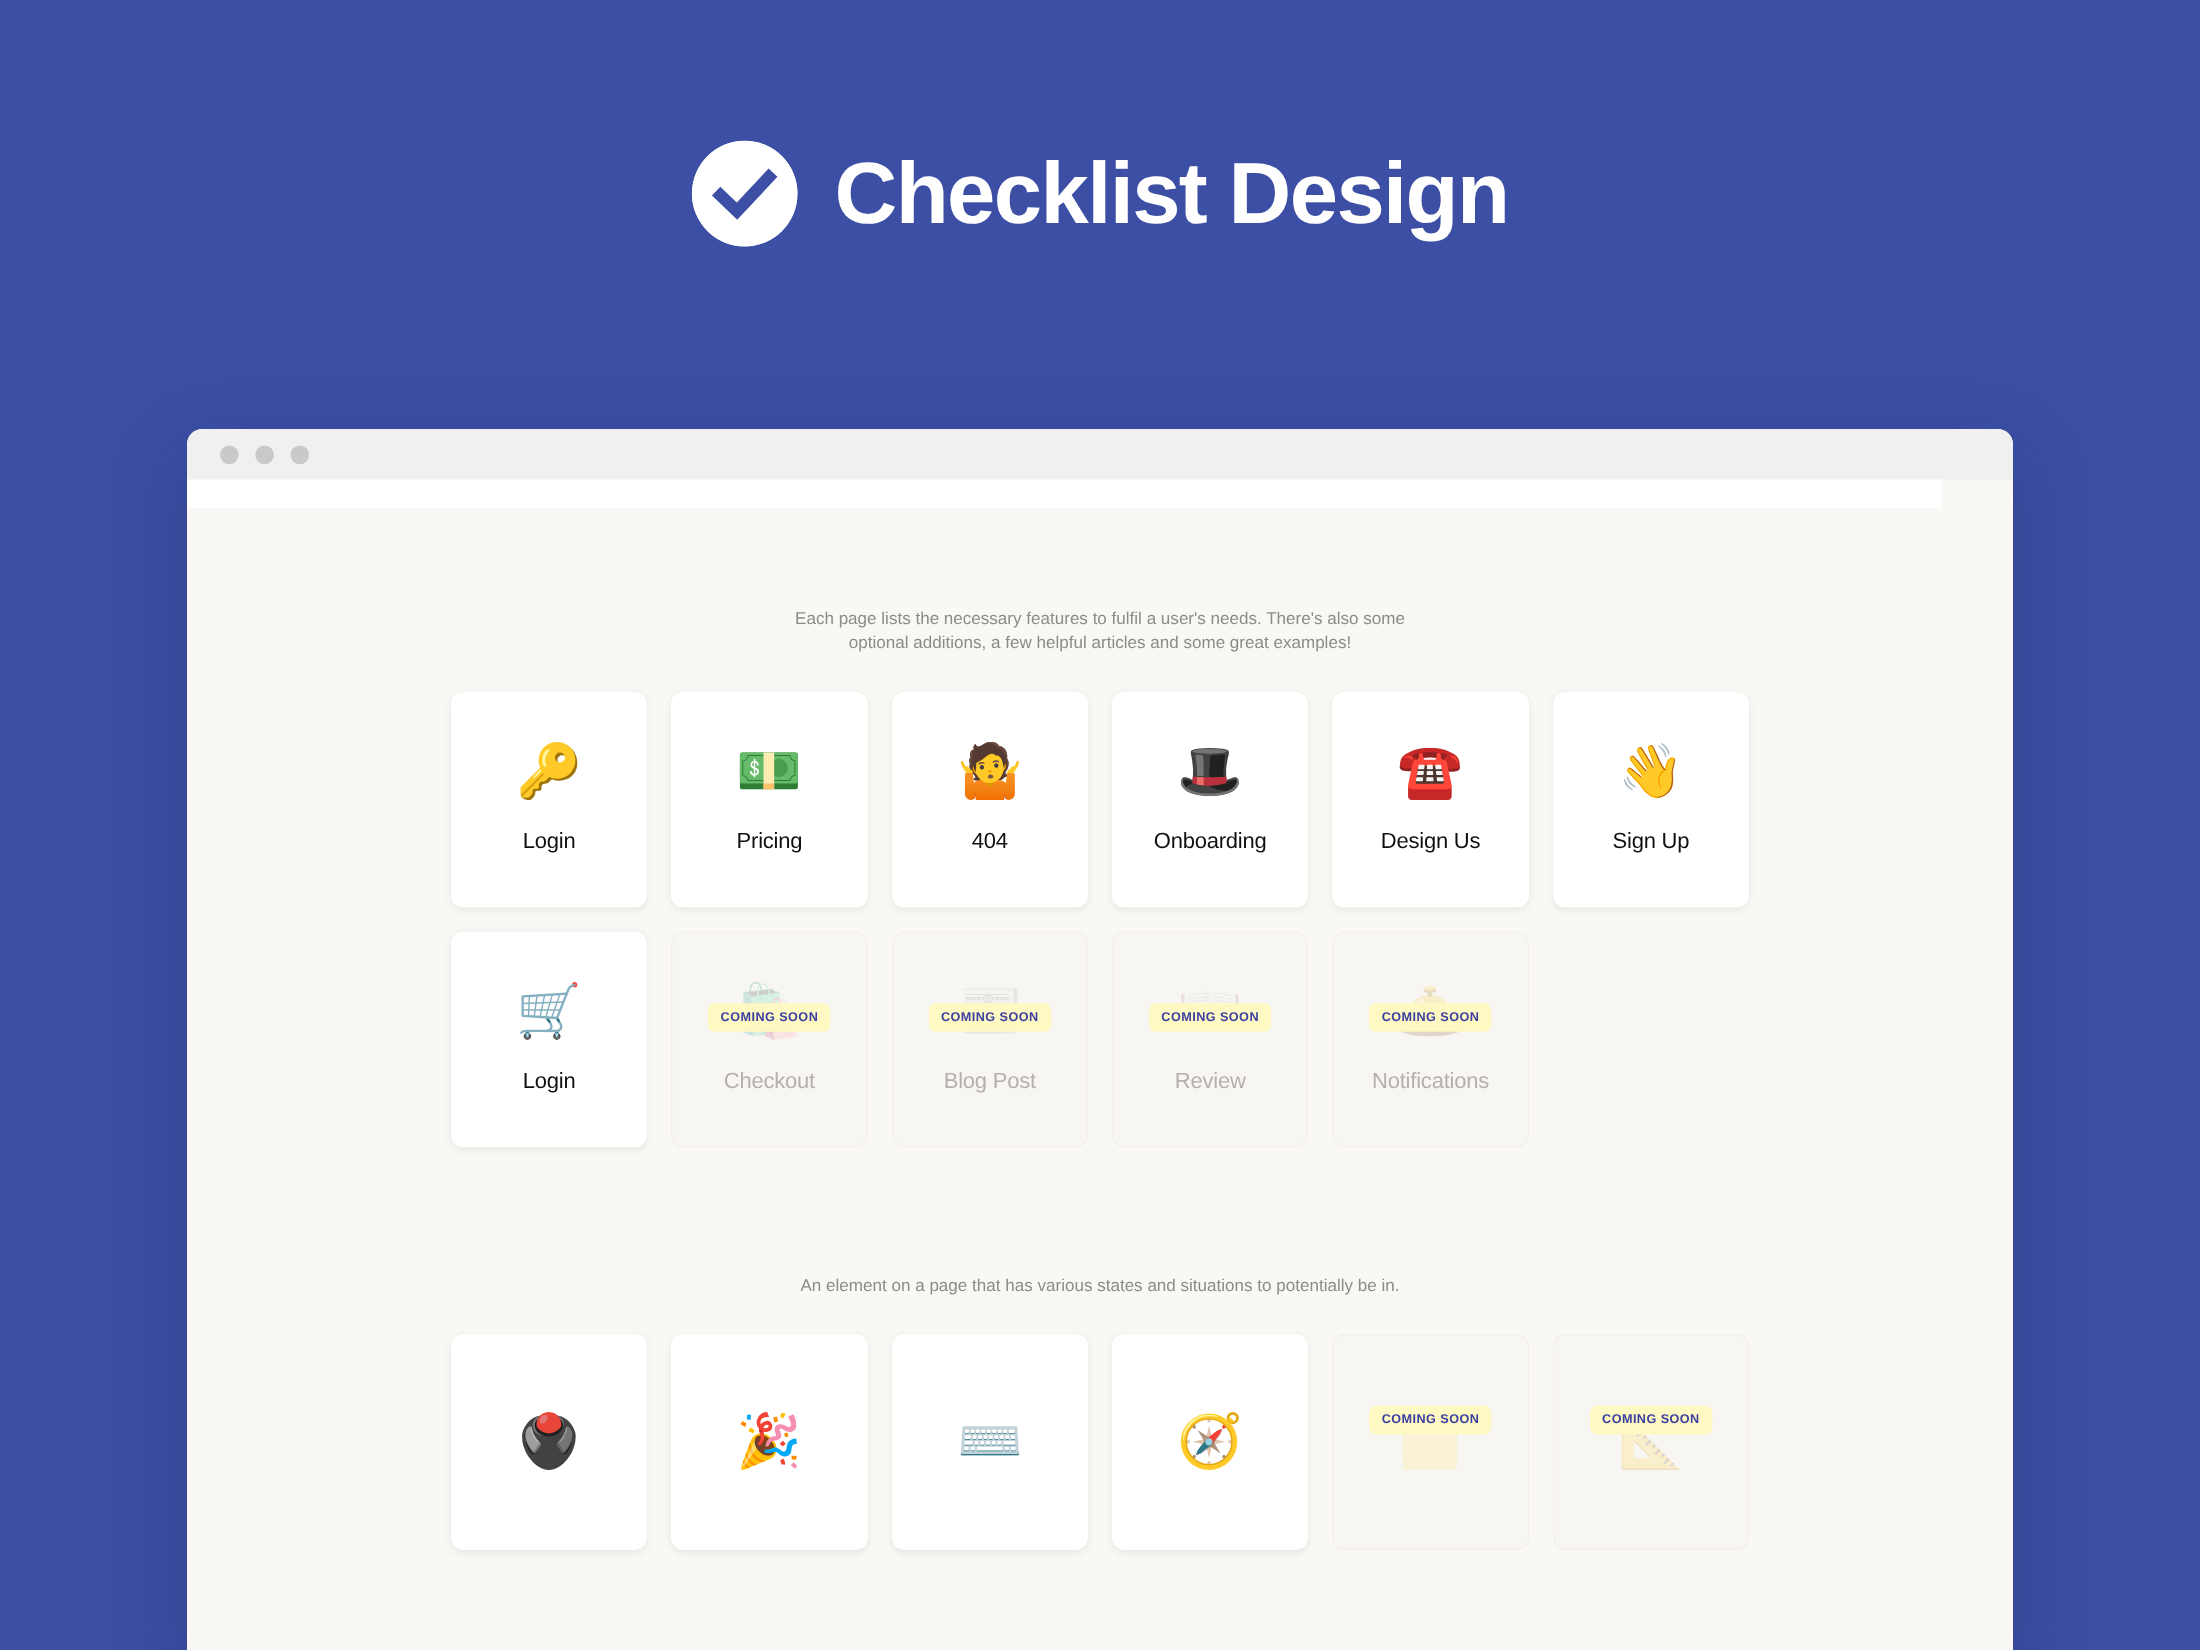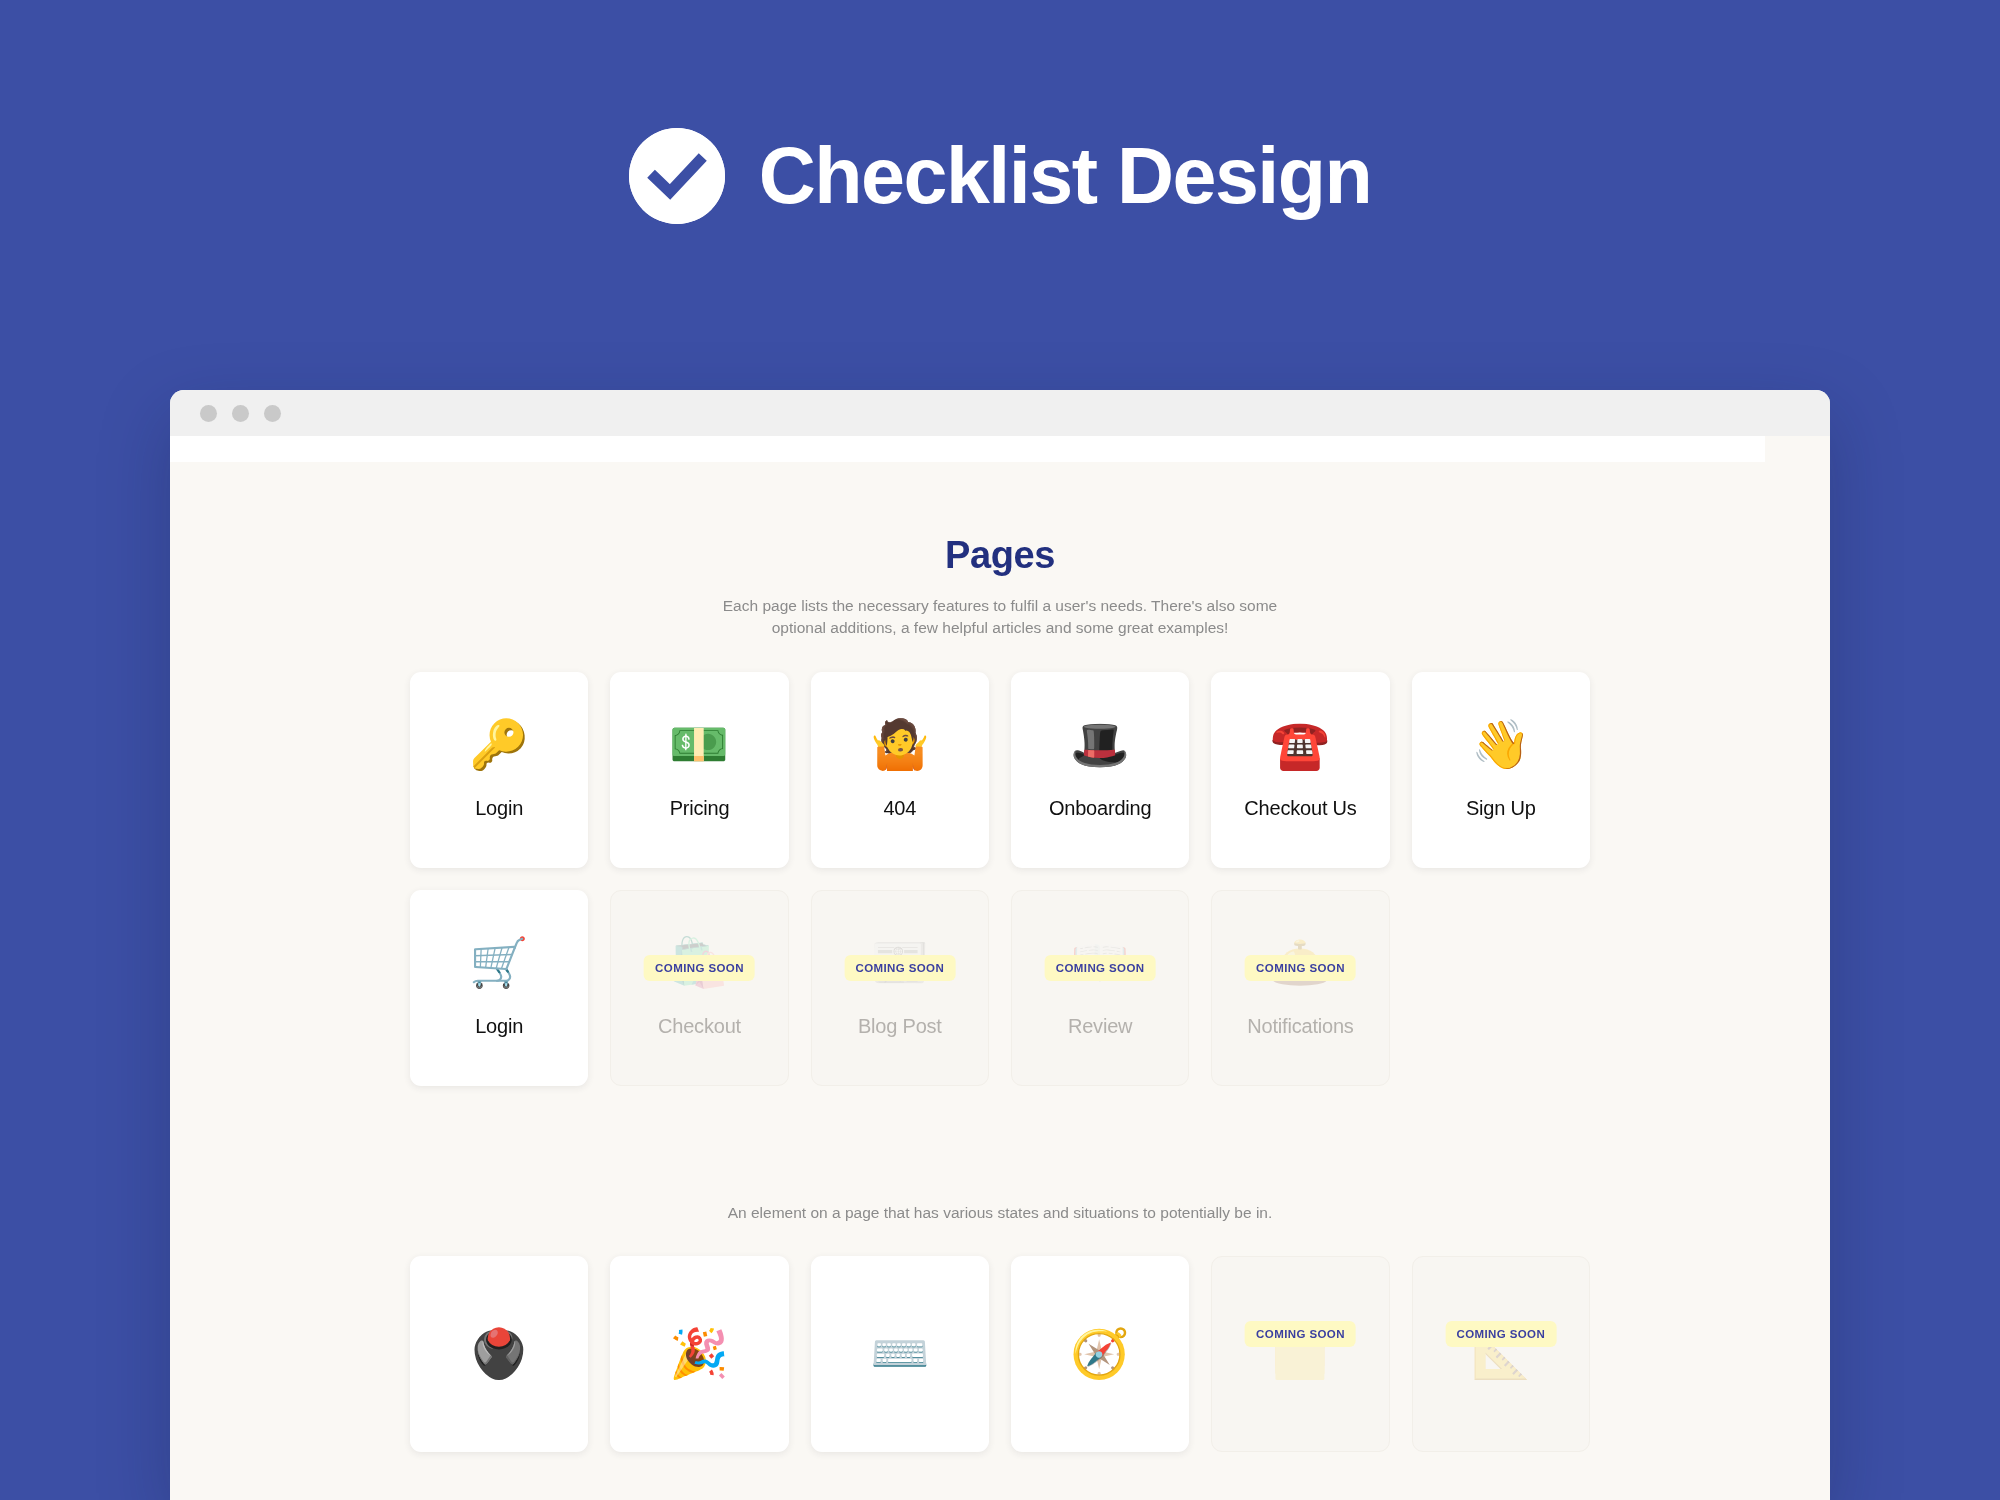--- a/index.html
+++ b/index.html
@@ -193,21 +193,20 @@
     <span class="dot"></span>
     <span class="dot"></span>
     <span class="dot"></span>
   </div>
 
   <div class="browser-urlbar"></div>
 
   <div class="viewport">
 
   <div class="section-head">
-        <div class="section-title">Pages</div>
         <div class="section-sub">Each page lists the necessary features to fulfil a user's needs. There's also some optional additions, a few helpful articles and some great examples!</div>
       </div>
       <div class="grid">
         <div class="card">
           <div class="card-emoji">🔑</div>
           <div class="card-label">Login</div>
         </div>
         <div class="card">
           <div class="card-emoji">💵</div>
           <div class="card-label">Pricing</div>
@@ -215,21 +214,21 @@
         <div class="card">
           <div class="card-emoji">🤷</div>
           <div class="card-label">404</div>
         </div>
         <div class="card">
           <div class="card-emoji">🎩</div>
           <div class="card-label">Onboarding</div>
         </div>
         <div class="card">
           <div class="card-emoji">☎️</div>
-          <div class="card-label">Checkout Us</div>
+          <div class="card-label">Design Us</div>
         </div>
         <div class="card">
           <div class="card-emoji">👋</div>
           <div class="card-label">Sign Up</div>
         </div>
         <div class="card">
           <div class="card-emoji">🛒</div>
           <div class="card-label">Login</div>
         </div>
         <div class="card soon">

